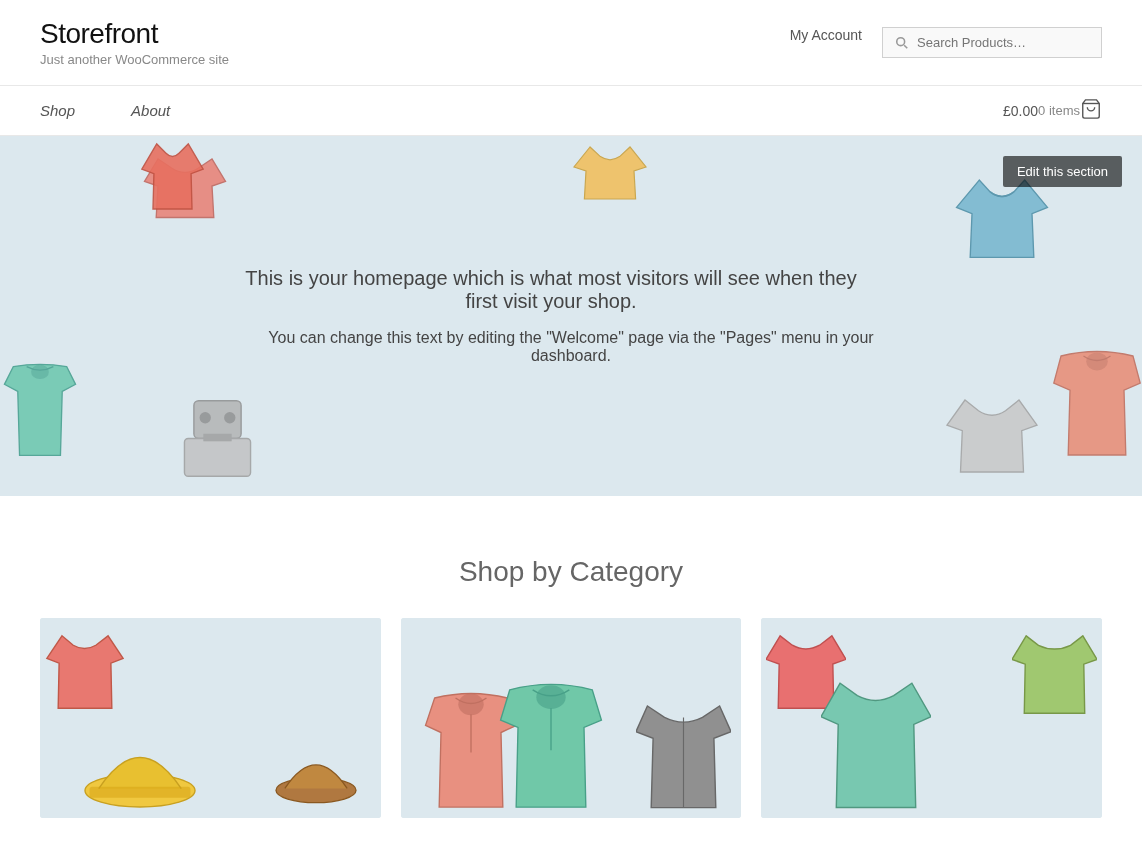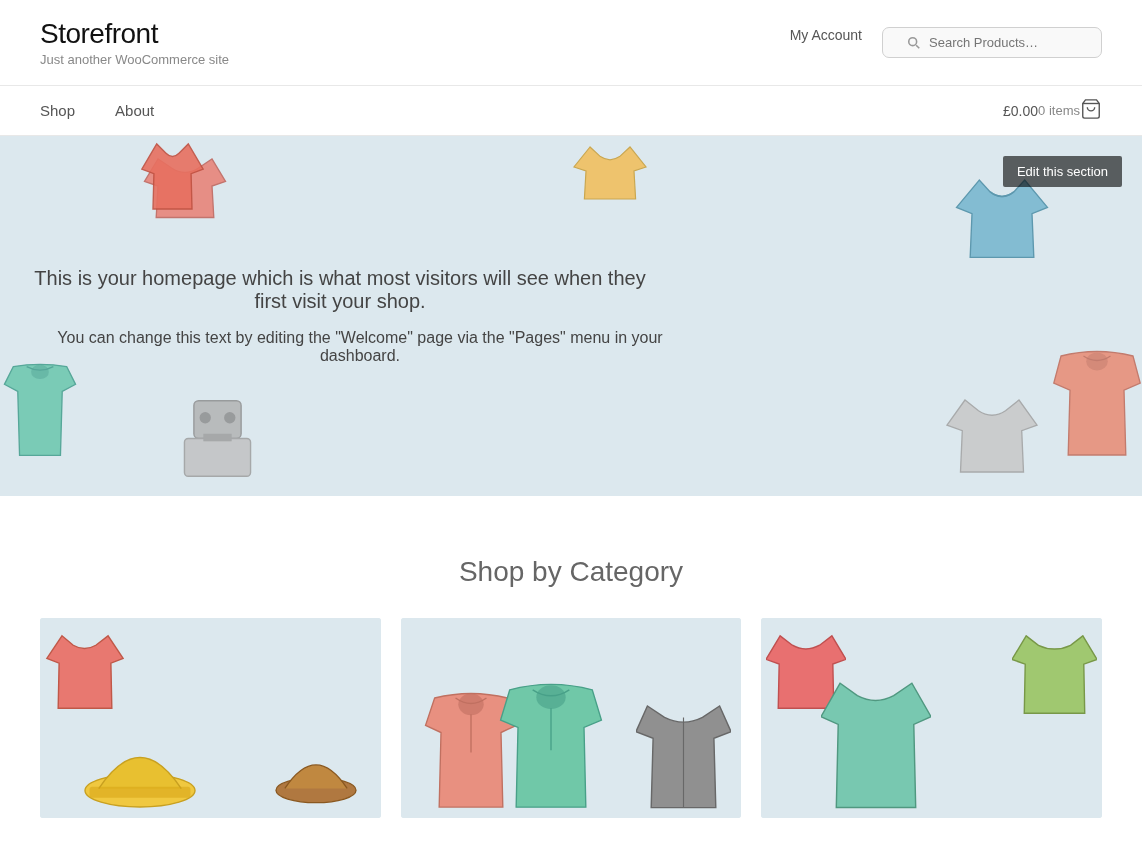--- a/index.html
+++ b/index.html
@@ -32,22 +32,22 @@
     .my-account-link {
       font-size: 14px;
       color: #555;
       text-decoration: none;
       cursor: pointer;
     }
     .search-box {
       display: flex;
       align-items: center;
       border: 1px solid #d0d0d0;
-      border-radius: 7px;
-      padding: 7px 24px;
+      border-radius: 0;
+      padding: 7px 12px;
       background: #f9f9f9;
       width: 220px;
     }
     .search-icon-svg {
       width: 14px;
       height: 14px;
       margin-right: 8px;
       color: #999;
       flex-shrink: 0;
     }
@@ -63,21 +63,22 @@
     
     .nav {
       display: flex;
       align-items: center;
       justify-content: space-between;
       padding: 0 40px;
       border-bottom: 1px solid #e8e8e8;
     }
     .nav-links {
       display: flex;
-      gap: 0;
+      gap: 16px;
+      font-style: italic;
     }
     .nav-link {
       font-size: 15px;
       color: #555;
       text-decoration: none;
       padding: 16px 20px;
       display: block;
       cursor: pointer;
     }
     .nav-link:first-child {
@@ -108,21 +109,21 @@
       stroke-width: 1.5;
     }
 
     
     .hero {
       background: #dce8ee;
       position: relative;
       min-height: 360px;
       display: flex;
       align-items: center;
-      justify-content: flex-start;
+      justify-content: center;
       overflow: hidden;
     }
     .hero-content {
       text-align: center;
       z-index: 2;
       position: relative;
       padding: 60px 20px;
     }
     .hero-title {
       font-size: 64px;

